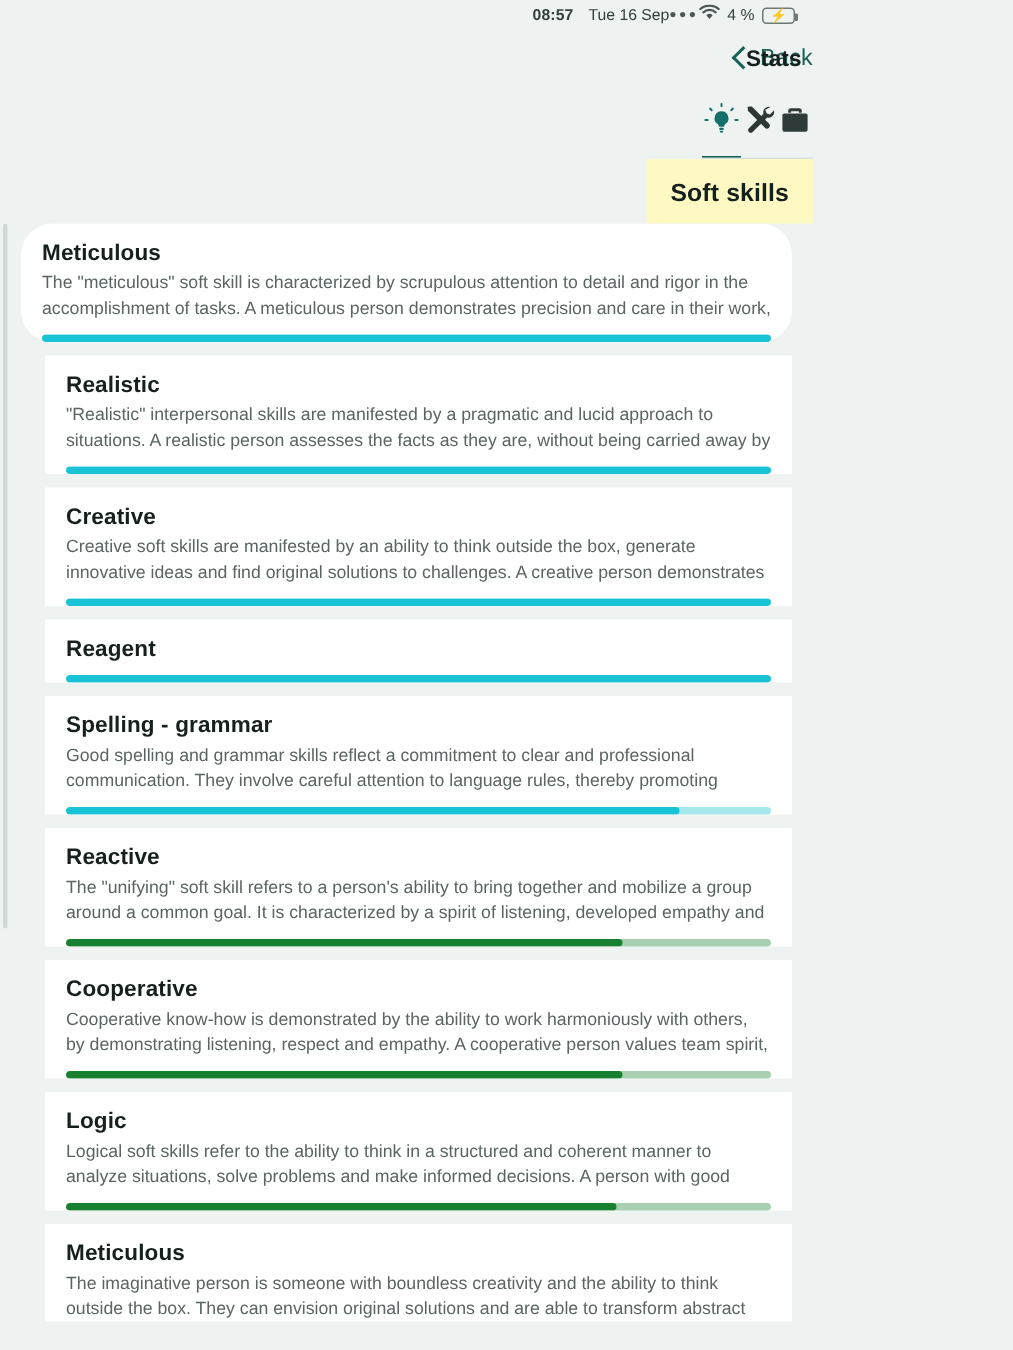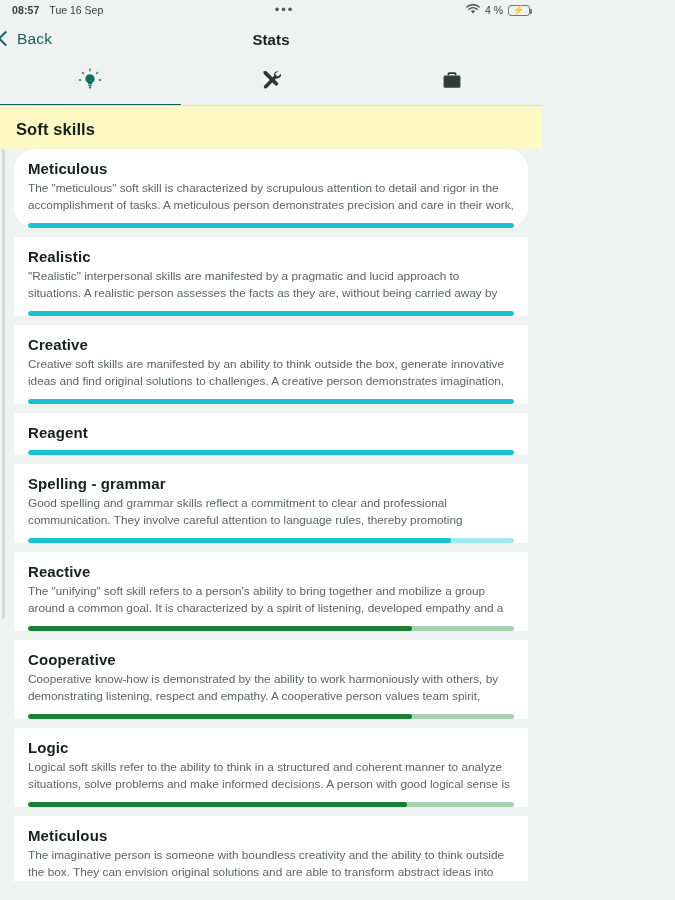--- a/index.html
+++ b/index.html
@@ -18,20 +18,21 @@
   }
 
   .screen {
     position: relative;
     width: 542px;
     height: 900px;
     background: #eef3f2;
     display: flex;
     flex-direction: column;
     overflow: hidden;
+    align-items: flex-end;
   }
 
   
   .statusbar {
     height: 20px;
     flex: 0 0 20px;
     display: flex;
     align-items: center;
     padding: 0 12px;
     font-size: 10.5px;
@@ -181,20 +182,21 @@
     padding: 11px 14px 0 14px;
     position: relative;
   }
   .card:first-child {
     border-top-left-radius: 12px;
     border-top-right-radius: 12px;
     border-radius: 21px;
   }
   .card + .card {
     margin-top: 3px;
+    margin-left: 16px;
   }
   .card-title {
     font-size: 15px;
     font-weight: 600;
     color: #16211e;
     letter-spacing: .1px;
     margin-bottom: 3px;
   }
   .card-desc {
     font-size: 11.8px;

